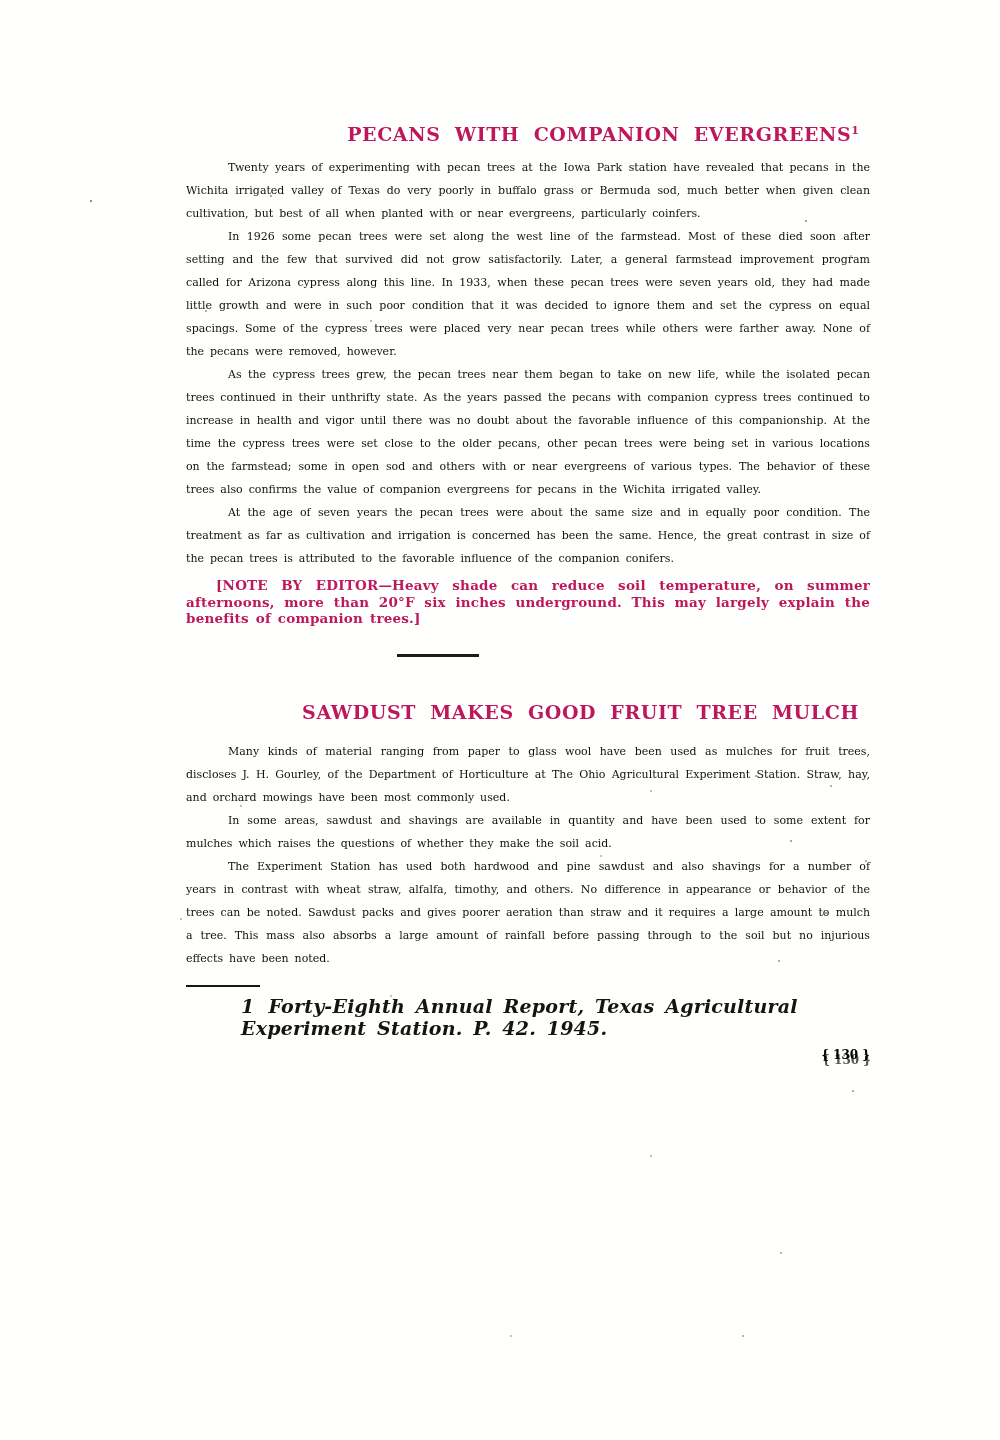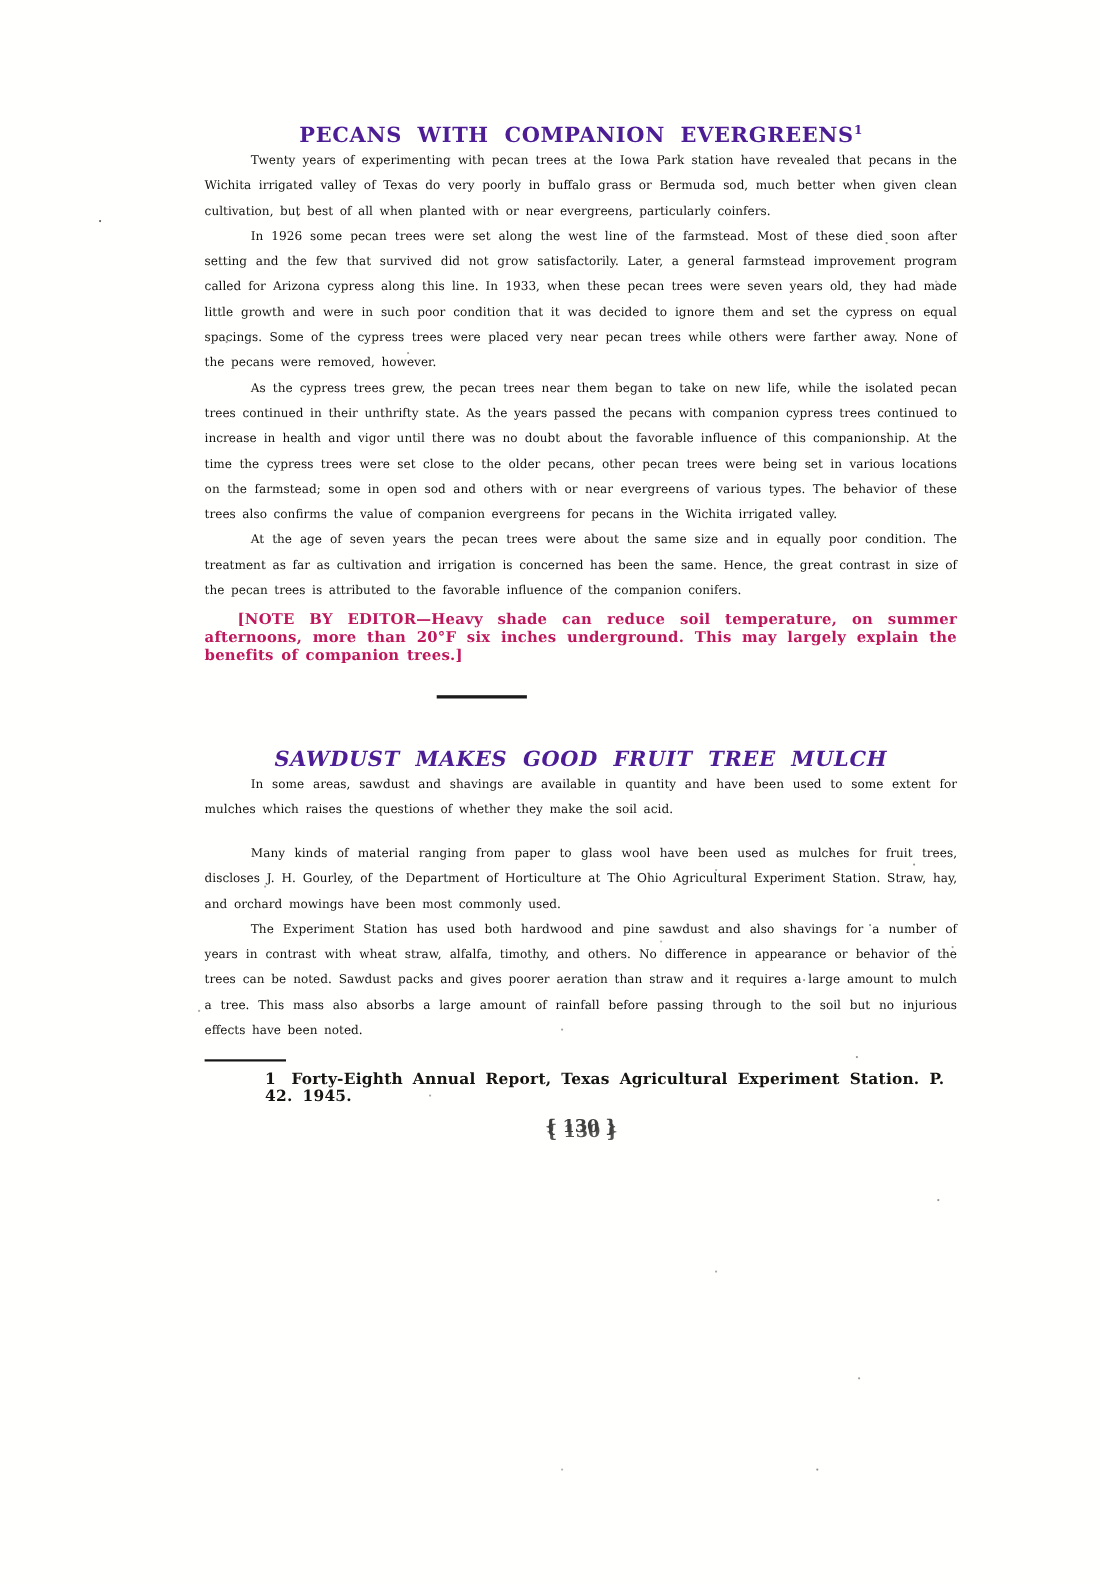--- a/index.html
+++ b/index.html
@@ -14,25 +14,25 @@
   }
   .content{
     position:absolute;
     left:186px;
     top:112px;
     width:684px;
   }
   .article-title{
     font-size:19px;
     font-weight:bold;
-    text-align:center;
+    text-align:right;
     letter-spacing:0.6px;
     word-spacing:7px;
-    margin:0;
-    color:#4c1d95;
+    margin:11px;
+    color:#be185d;
   }
   .article-title sup{
     font-size:11px;
     letter-spacing:0;
     word-spacing:0;
   }
   p.body{
     font-size:11px;
     line-height:23px;
     text-align:justify;
@@ -52,43 +52,44 @@
     letter-spacing:0.2px;
     margin:7px 0 0 0;
     color:#be185d;
   }
   .mid-divider{
     width:82px;
     height:3px;
     background:#1b1b1b;
     margin:27px 0 0 211px;
   }
-  .article-2-title{margin-top:44px;font-style:italic;}
+  .article-2-title{margin-top:44px;}
   .fn-rule{
     width:74px;
     height:2px;
     background:#151515;
     margin:15px 0 0 0;
   }
   .footnote{
-    font-size:14px;
+    font-size:19px;
     font-weight:bold;
     word-spacing:4px;
     letter-spacing:0.2px;
     margin:8px 0 0 0;
     padding-left:55px;
     color:#161411;
+    font-style:italic;
   }
   .fn-marker{margin-right:14px;}
   .page-number{
-    text-align:center;
-    font-size:16px;
+    text-align:right;
+    font-size:12px;
     font-weight:bold;
     margin:9px 0 0 0;
-    color:#404040;
+    color:#000000;
     text-shadow:1px 5px 0 rgba(25,24,20,0.75);
   }
   
   .speckles{
     position:absolute;
     inset:0;
     pointer-events:none;
   }
   .speckles::before{
     content:"";
@@ -143,22 +144,22 @@
       <p class="body mt-para">At the age of seven years the pecan trees were about the same size and in equally poor condition. The treatment as far as cultivation and irrigation is concerned has been the same. Hence, the great contrast in size of the pecan trees is attributed to the favorable influence of the companion conifers.</p>
 
       <p class="editor-note">[NOTE BY EDITOR—Heavy shade can reduce soil temperature, on summer afternoons, more than 20°F six inches underground. This may largely explain the benefits of companion trees.]</p>
     </section>
 
     <div class="mid-divider"></div>
 
     <section>
       <h1 class="article-title article-2-title">SAWDUST MAKES GOOD FRUIT TREE MULCH</h1>
 
+      <p class="body" style="margin-top:17px;">Many kinds of material ranging from paper to glass wool have been used as mulches for fruit trees, discloses J. H. Gourley, of the Department of Horticulture at The Ohio Agricultural Experiment Station. Straw, hay, and orchard mowings have been most commonly used.</p>
       <p class="body mt-para">In some areas, sawdust and shavings are available in quantity and have been used to some extent for mulches which raises the questions of whether they make the soil acid.</p>
-      <p class="body" style="margin-top:17px;">Many kinds of material ranging from paper to glass wool have been used as mulches for fruit trees, discloses J. H. Gourley, of the Department of Horticulture at The Ohio Agricultural Experiment Station. Straw, hay, and orchard mowings have been most commonly used.</p>
       <p class="body mt-para">The Experiment Station has used both hardwood and pine sawdust and also shavings for a number of years in contrast with wheat straw, alfalfa, timothy, and others. No difference in appearance or behavior of the trees can be noted. Sawdust packs and gives poorer aeration than straw and it requires a large amount to mulch a tree. This mass also absorbs a large amount of rainfall before passing through to the soil but no injurious effects have been noted.</p>
     </section>
 
     <footer>
       <div class="fn-rule"></div>
       <p class="footnote"><span class="fn-marker">1</span><span>Forty-Eighth Annual Report, Texas Agricultural Experiment Station. P. 42. 1945.</span></p>
       <p class="page-number">{ 130 }</p>
     </footer>
 
   </div>

